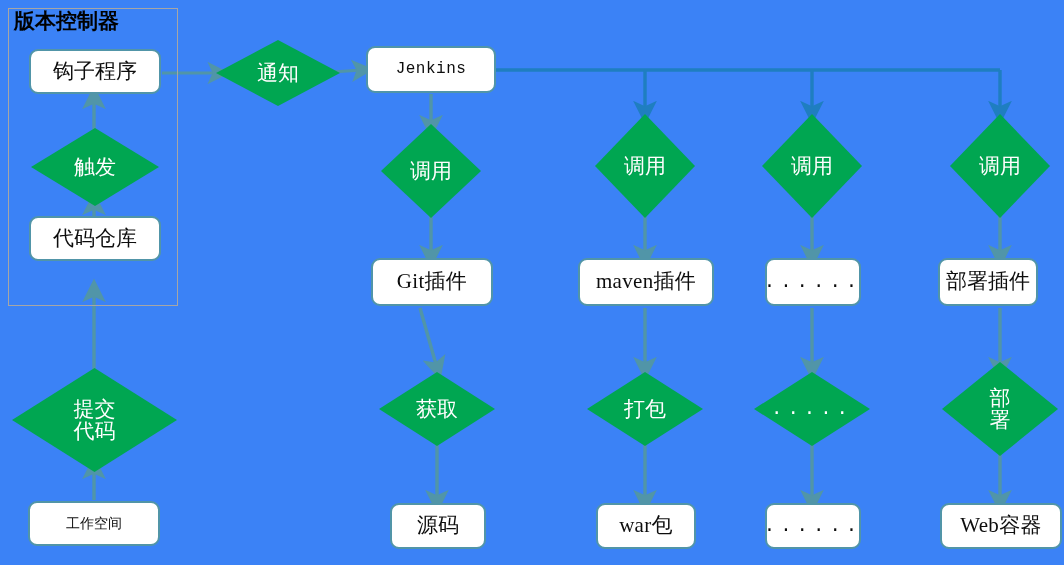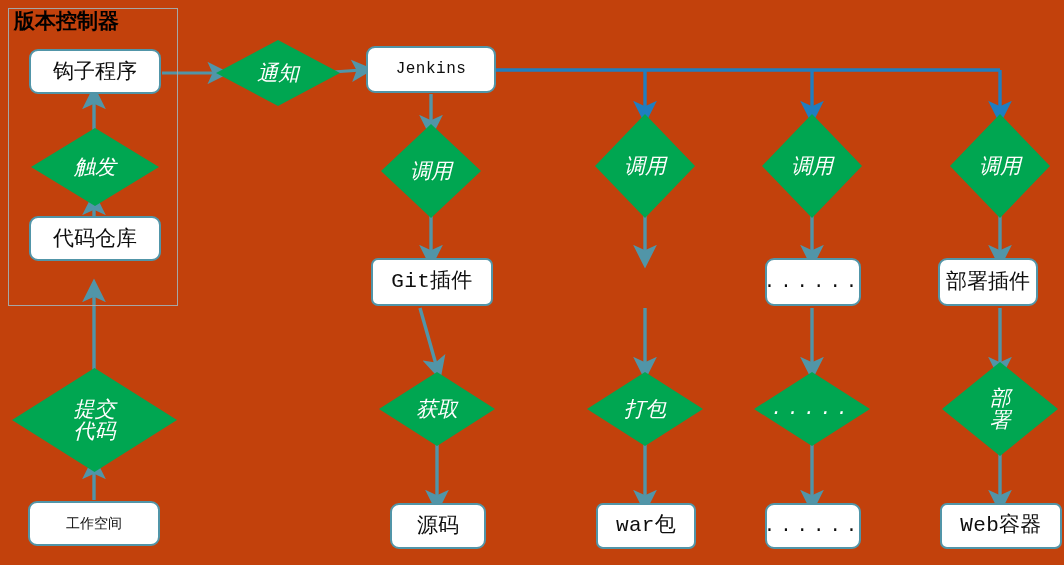--- a/index.html
+++ b/index.html
@@ -7,21 +7,21 @@
     padding: 0;
     background: #ffffff;
   }
   body {
     font-family: "Liberation Sans", "DejaVu Sans", sans-serif;
   }
   #canvas {
     position: relative;
     width: 1064px;
     height: 565px;
-    background: #c2410c;
+    background: #3b82f6;
     overflow: hidden;
   }
   svg.layer {
     position: absolute;
     left: 0;
     top: 0;
     width: 1064px;
     height: 565px;
     pointer-events: none;
   }
@@ -55,23 +55,22 @@
     white-space: nowrap;
   }
   .node-rect.mono {
     font-family: "Liberation Mono", "DejaVu Sans Mono", monospace;
     letter-spacing: 0.5px;
   }
   .node-rect.cjk {
     font-family: "DejaVu Sans", "Liberation Sans", sans-serif;
   }
   .node-rect.mixed {
-    font-family: Liberation Mono, monospace;
+    font-family: Liberation Serif, serif;
     letter-spacing: 0.3px;
-    border-radius: 7px;
   }
   
   .dots {
     letter-spacing: 5px;
     font-family: "Liberation Mono", "DejaVu Sans Mono", monospace;
     color: #0d0d0d;
   }
   
   .node-diamond {
     position: absolute;
@@ -93,21 +92,20 @@
     height: 100%;
     display: flex;
     align-items: center;
     justify-content: center;
     color: #ffffff;
     text-align: center;
     line-height: 1.06;
     font-family: "DejaVu Sans", "Liberation Sans", sans-serif;
     white-space: pre-line;
     text-shadow: 0 0 1px rgba(0,150,70,0.55);
-    font-style: italic;
   }
   .node-diamond .label.dots-label {
     letter-spacing: 5px;
     font-family: "Liberation Mono", "DejaVu Sans Mono", monospace;
     text-shadow: none;
   }
 </style>
 </head>
 <body>
 
@@ -243,20 +241,21 @@
     <div class="label" style="font-size:21px;">调用</div>
   </div>
 
   <div class="node-diamond" style="left:950px; top:114px; width:100px; height:104px;">
     <div class="shape"></div>
     <div class="label" style="font-size:21px;">调用</div>
   </div>
 
   <div class="node-rect mixed" style="left:371px; top:258px; width:122px; height:48px; font-size:21px;">Git插件</div>
 
+  <div class="node-rect mixed" style="left:578px; top:258px; width:136px; height:48px; font-size:21px;">maven插件</div>
 
   <div class="node-rect" style="left:765px; top:258px; width:96px; height:48px;">
     <span class="dots" style="font-size:19px;">......</span>
   </div>
 
   <div class="node-rect cjk" style="left:938px; top:258px; width:100px; height:48px; font-size:21px;">部署插件</div>
 
   <div class="node-diamond" style="left:379px; top:372px; width:116px; height:74px;">
     <div class="shape"></div>
     <div class="label" style="font-size:21px;">获取</div>

